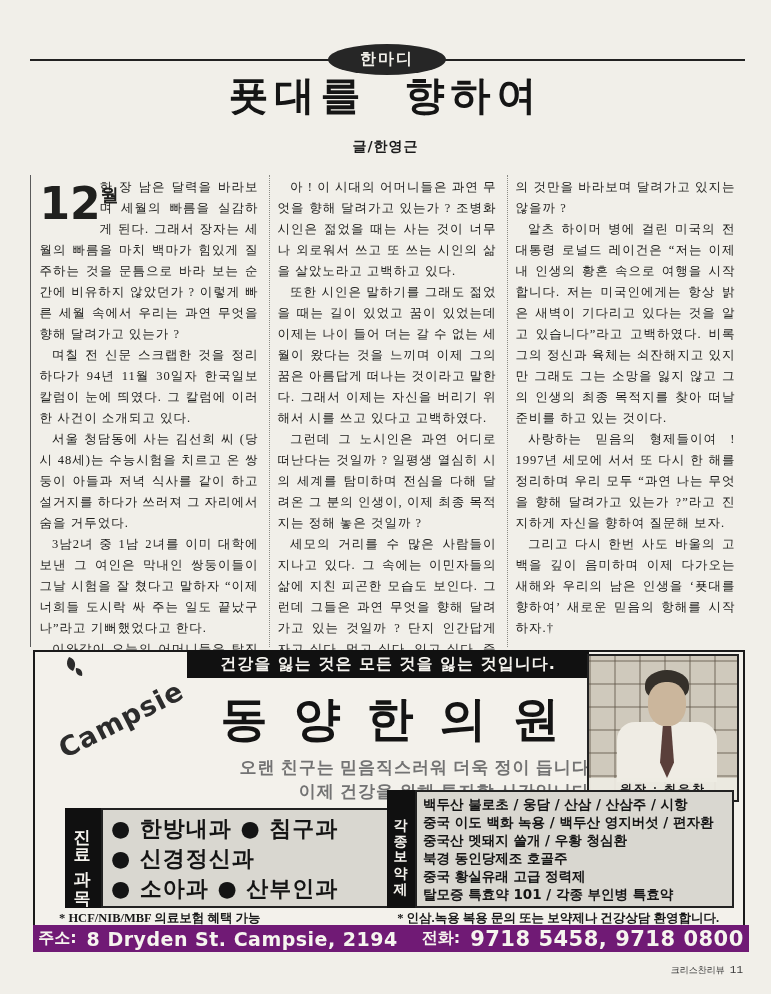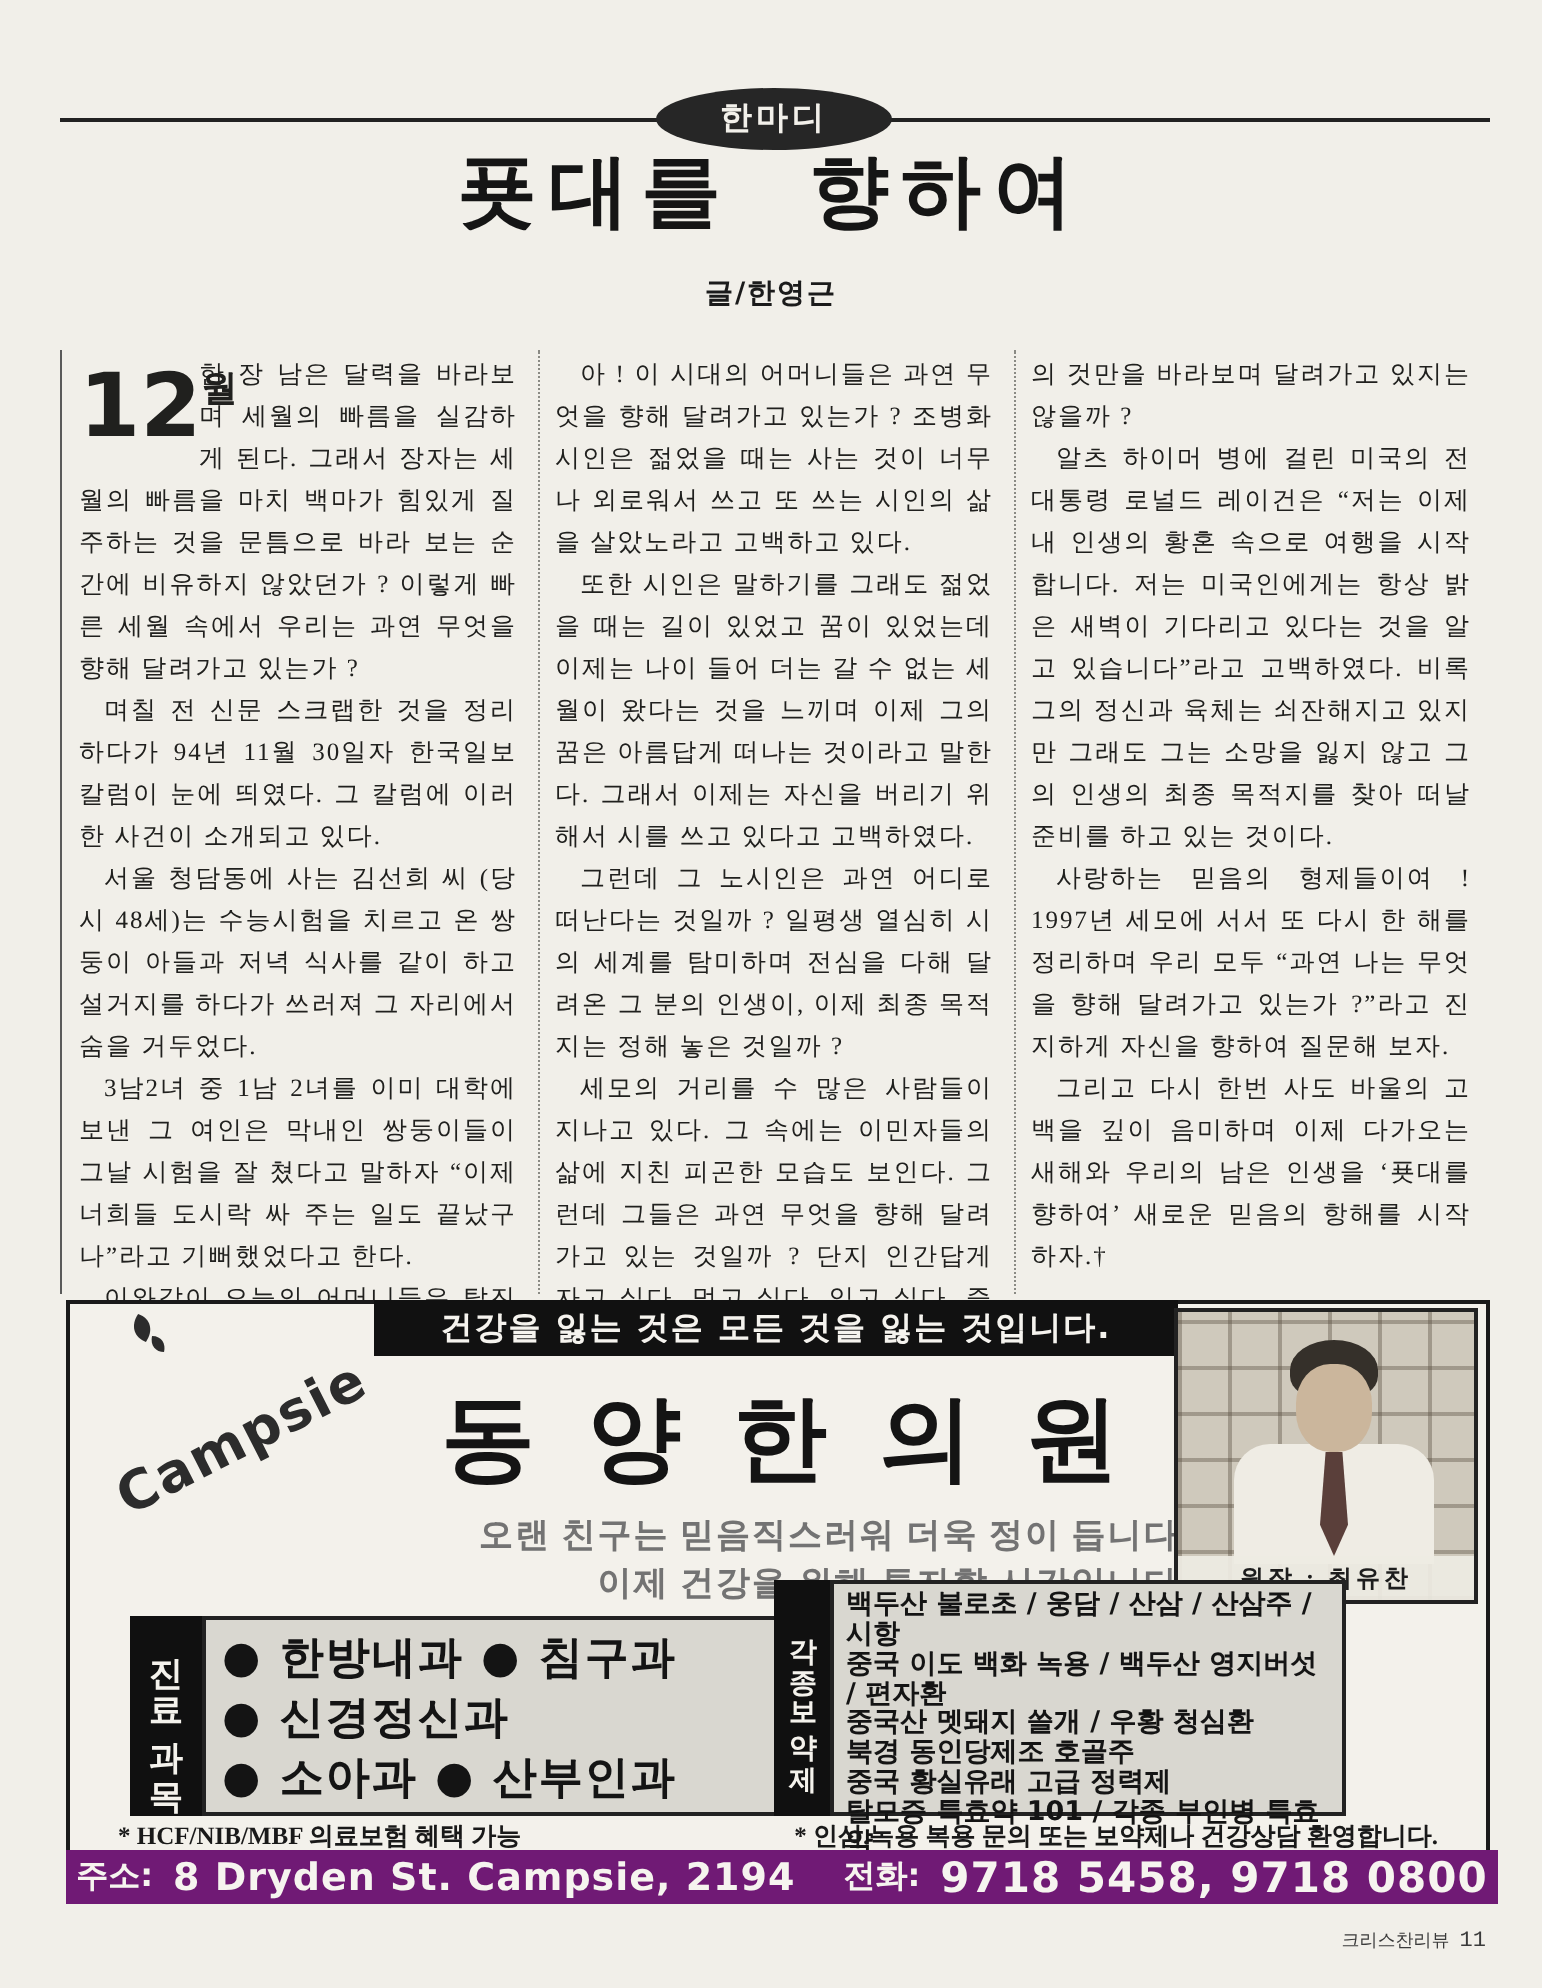--- a/index.html
+++ b/index.html
@@ -106,21 +106,21 @@
   }
   .dept-label { left:30px; top:156px; width:36px; height:100px; font-size:17px; }
   .dept-panel {
     position:absolute; left:66px; top:156px; width:300px; height:100px;
     background:#d9d7d0; border:2px solid #222; padding:4px 8px;
     display:flex; flex-direction:column; justify-content:space-around;
     font-weight:bold; font-size:22px; color:#141414; letter-spacing:1px;
   }
   .tonic-label { left:352px; top:138px; width:28px; height:118px; font-size:14px; letter-spacing:2px; }
   .tonic-panel {
-    position:absolute; left:380px; top:138px; width:258px; height:118px;
+    position:absolute; left:380px; top:138px; width:319px; height:118px;
     background:#d9d7d0; border:2px solid #222; padding:3px 6px;
     display:flex; flex-direction:column; justify-content:space-around;
     font-weight:bold; font-size:13.5px; color:#141414; line-height:1.1;
   }
   .ad-notes {
     position:absolute; left:0; top:258px; width:100%; padding:0 24px;
     display:flex; justify-content:space-between;
     font-weight:bold; font-size:12.5px; color:#191919;
     font-family:"Liberation Serif","DejaVu Serif",serif;
   }

